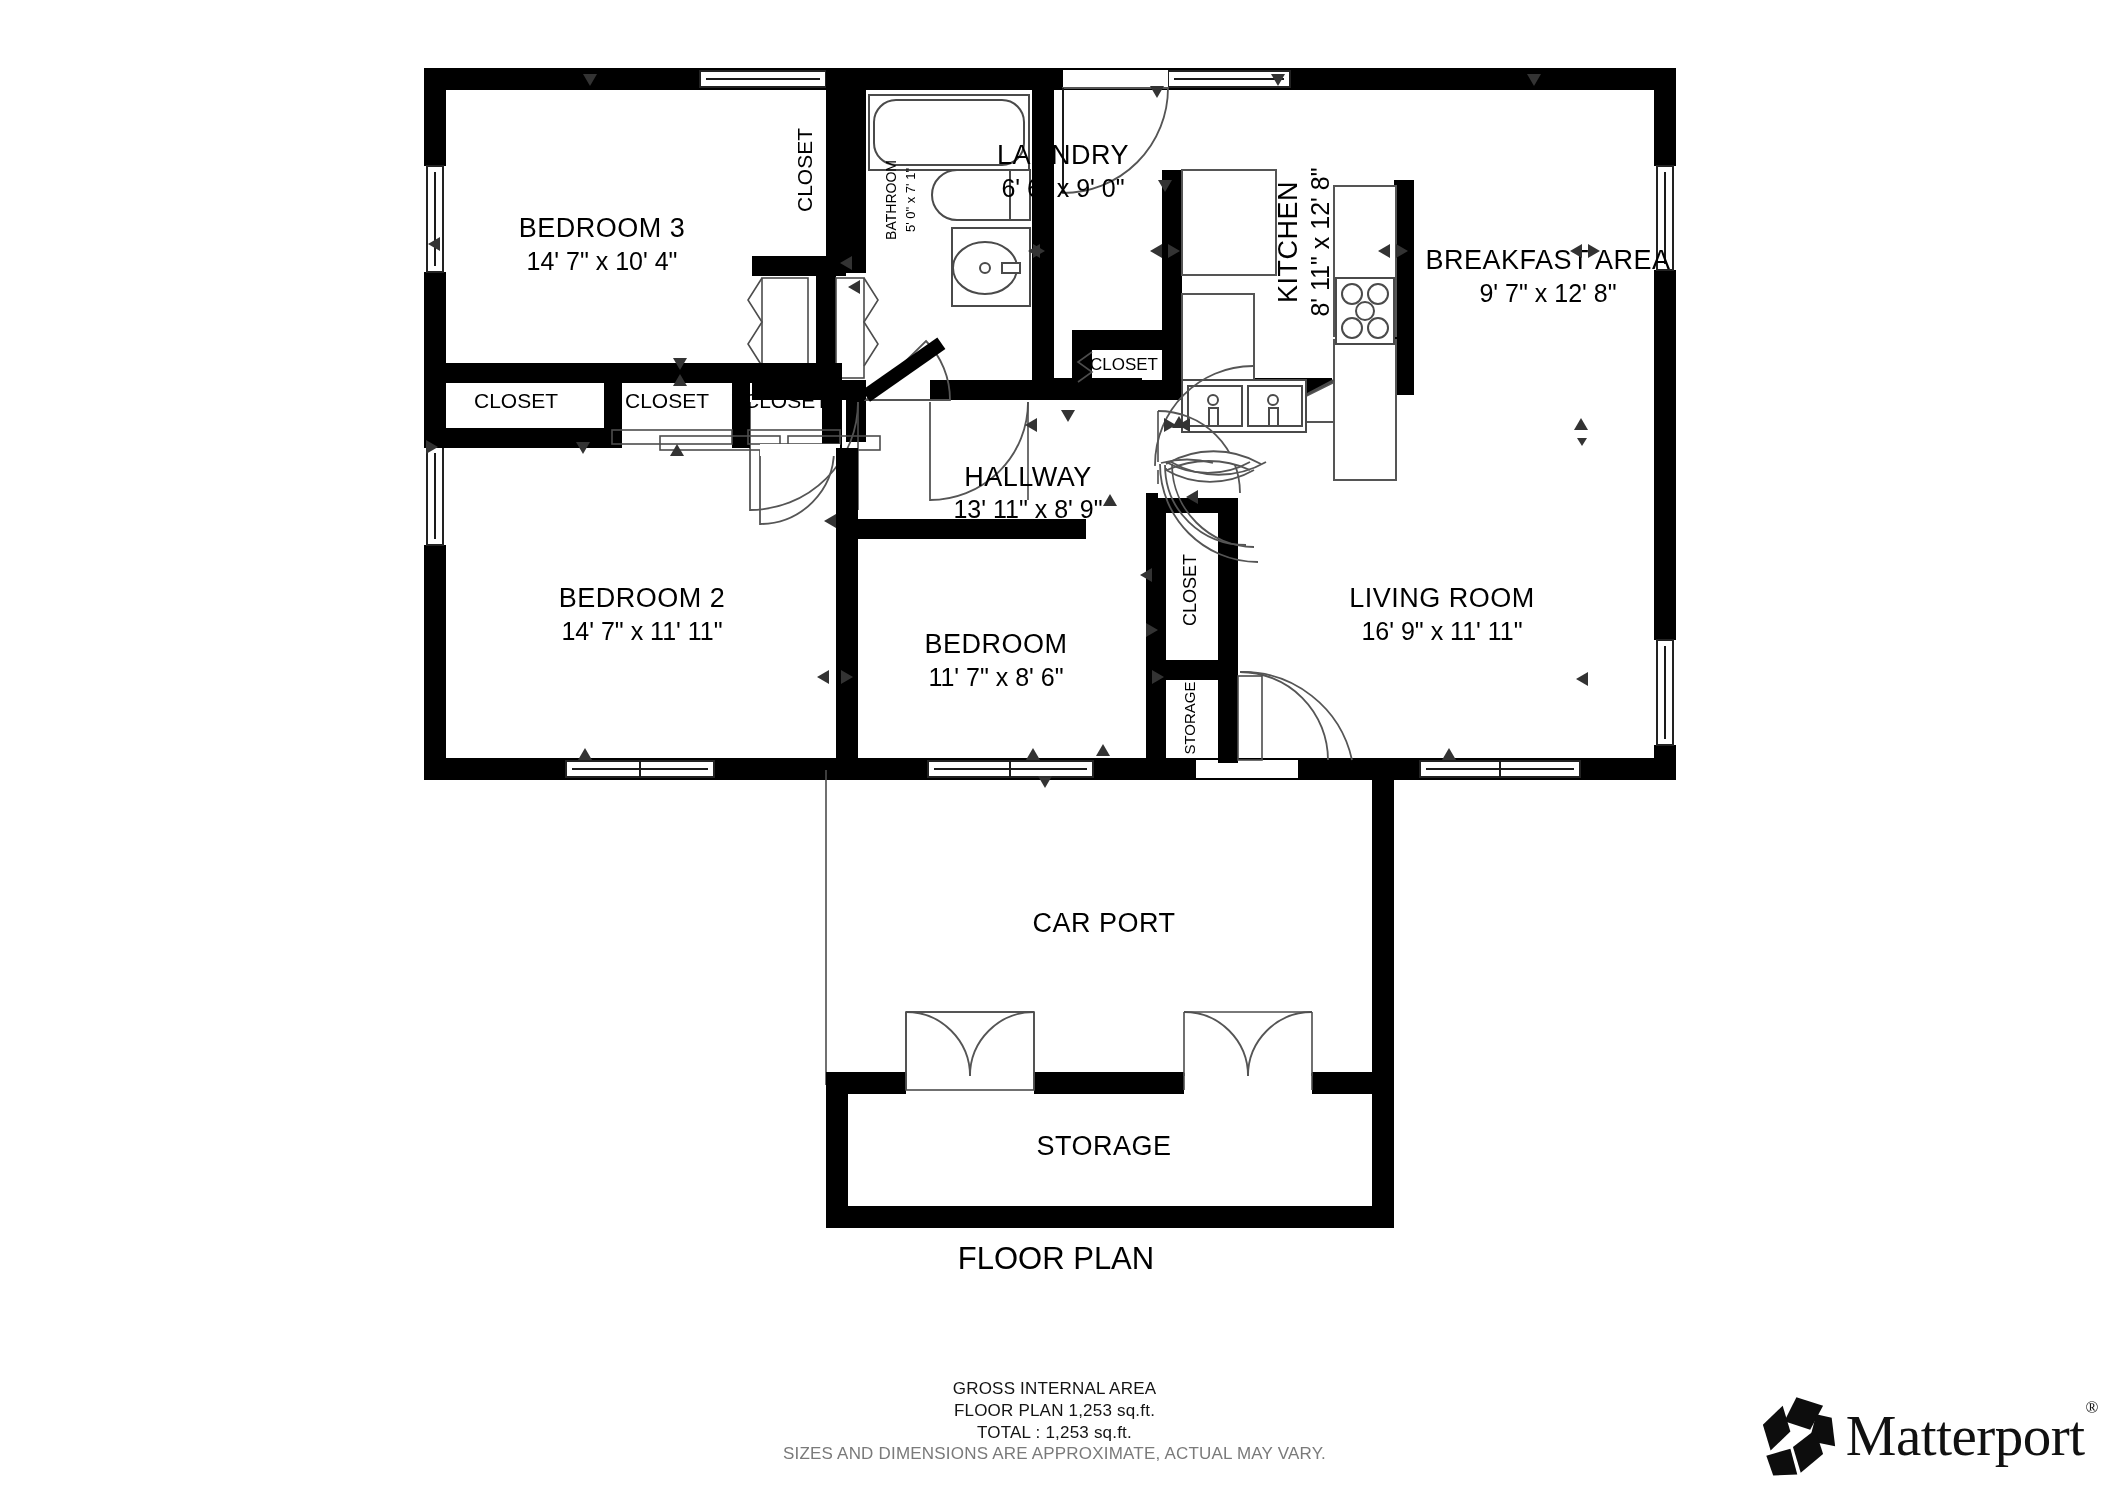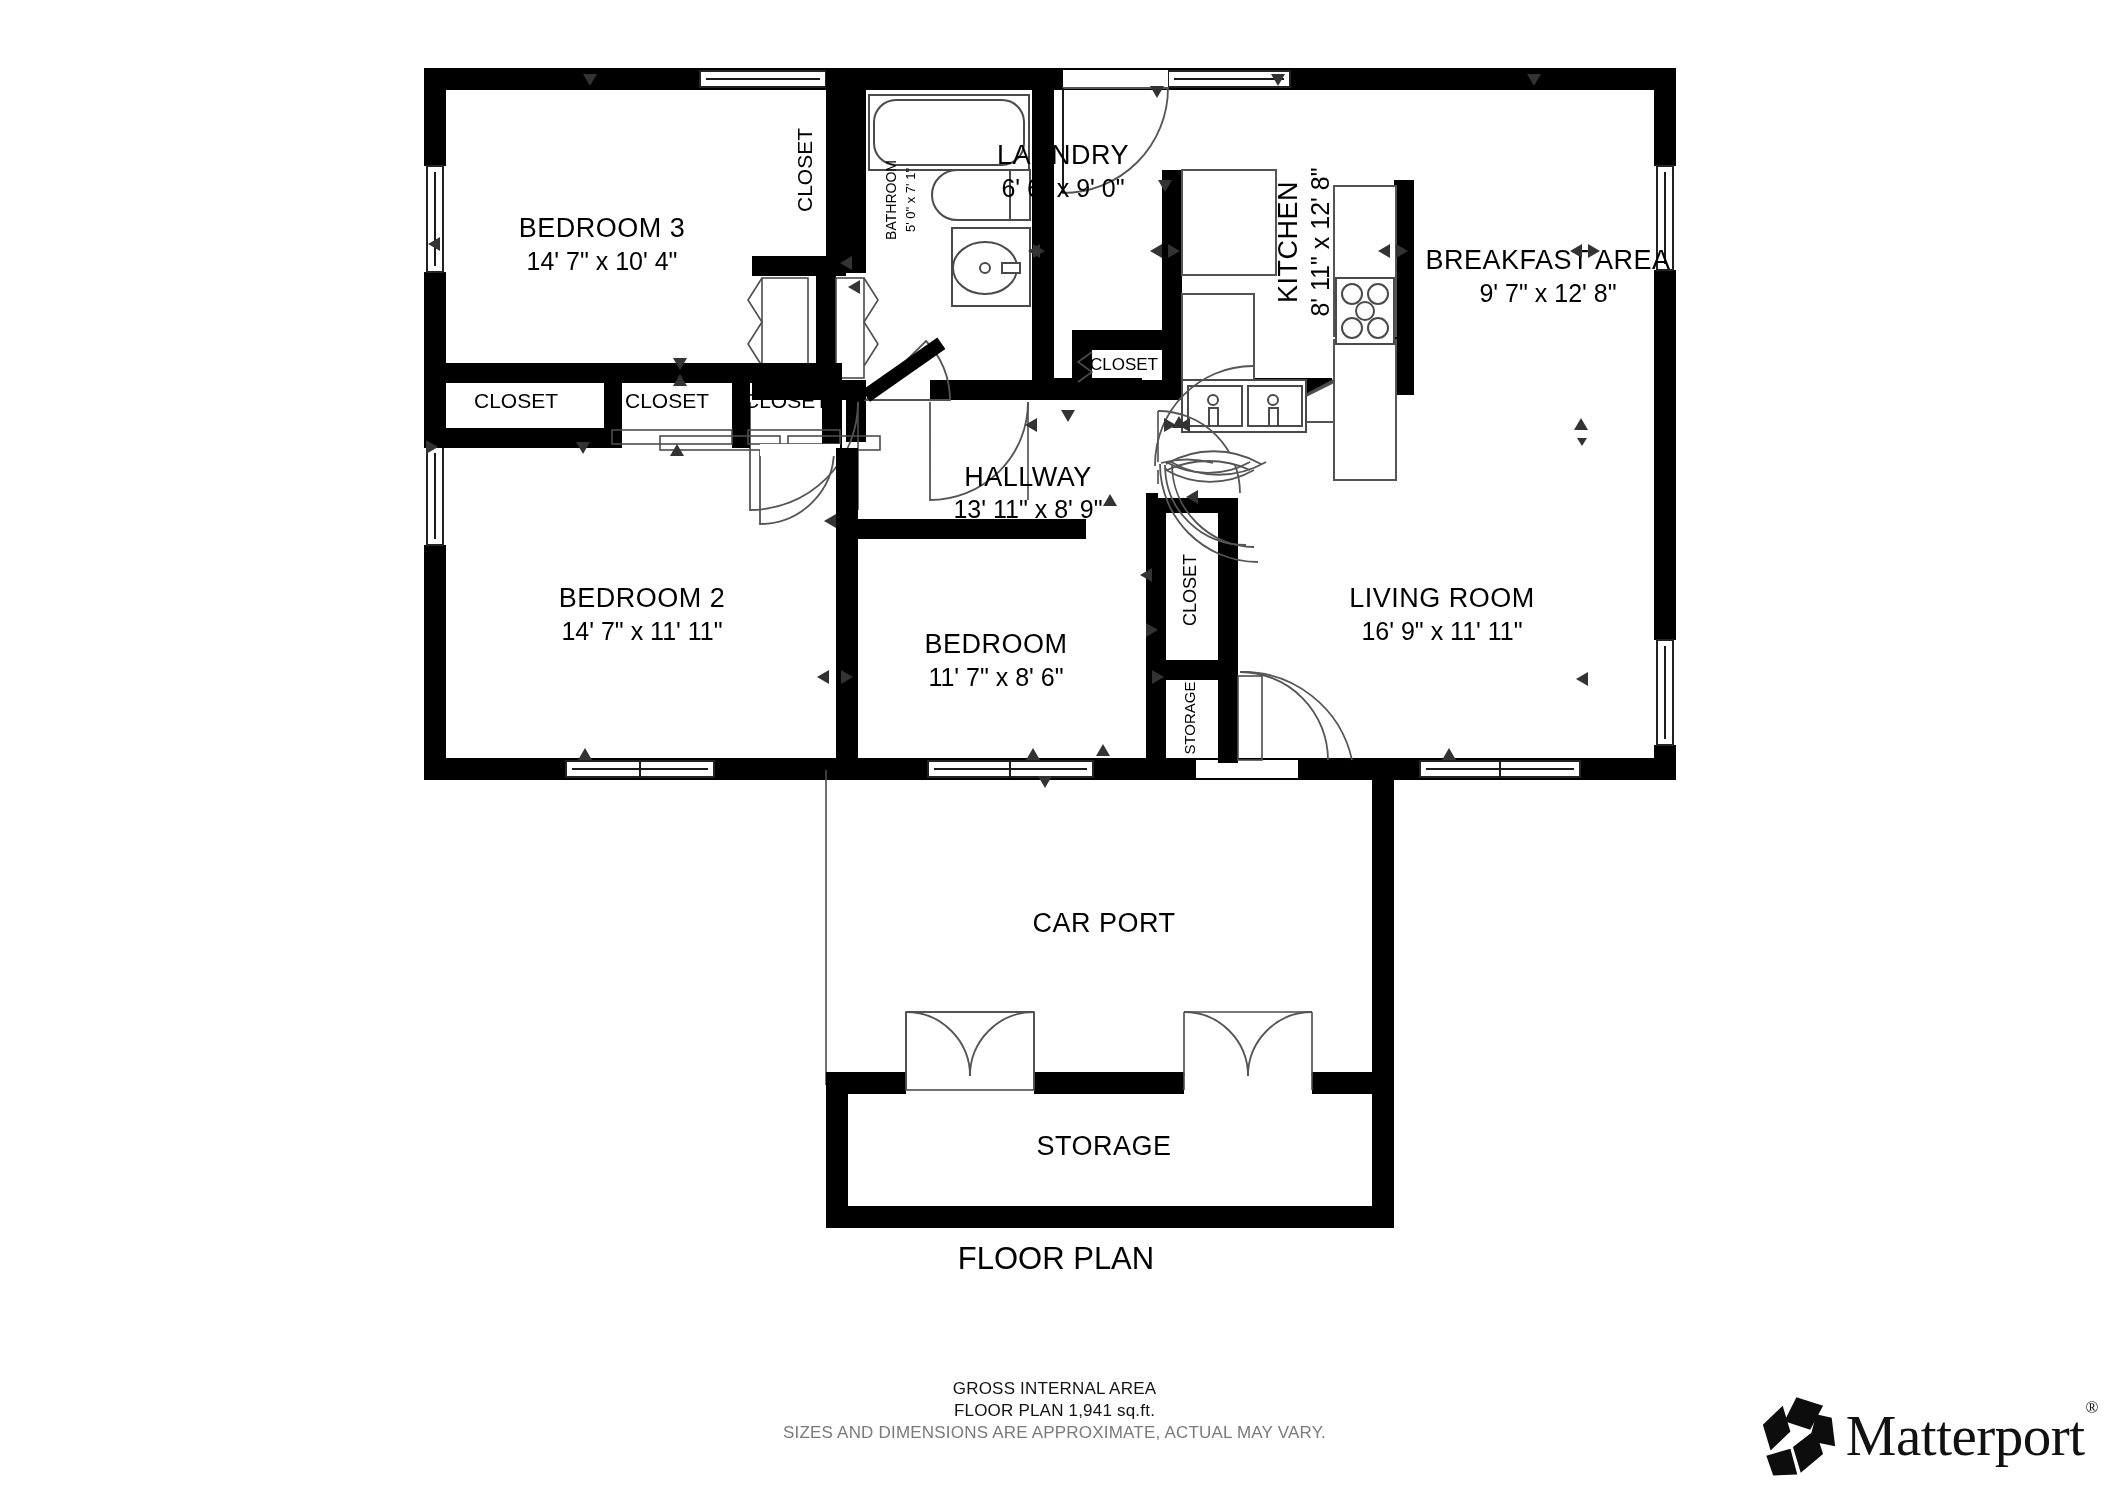--- a/index.html
+++ b/index.html
@@ -486,21 +486,22 @@
       <path d="M1577 438 l10 0 l-5 8 z"></path>
       <path d="M1152 568 l-12 7 l12 7 z" transform="translate(0,0)"></path>
       <path d="M1152 640 l12 7 l-12 7 z" transform="translate(-6,-17)"></path>
       <path d="M1162 490 l-12 7 l12 7 z" transform="translate(36,0)"></path>
     </g>
 
   </svg>
 
   <div id="footer">
     <div class="f-line">GROSS INTERNAL AREA</div>
-    <div class="f-line">FLOOR PLAN 1,941 sq.ft.</div>
+    <div class="f-line">FLOOR PLAN 1,253 sq.ft.</div>
+    <div class="f-line">TOTAL :  1,253 sq.ft.</div>
     <div class="f-disc">SIZES AND DIMENSIONS ARE APPROXIMATE, ACTUAL MAY VARY.</div>
   </div>
 
   <div id="brand">
     <svg width="86" height="86" viewBox="0 0 100 100">
       <g fill="#0d0d0d">
         <path d="M47 6 L78 16 L63 44 L33 34 Z"></path>
         <path d="M88 30 L92 63 L62 57 L70 26 Z"></path>
         <path d="M8 38 L31 16 L40 46 L17 68 Z"></path>
         <path d="M78 72 L52 94 L43 64 L69 44 Z"></path>

